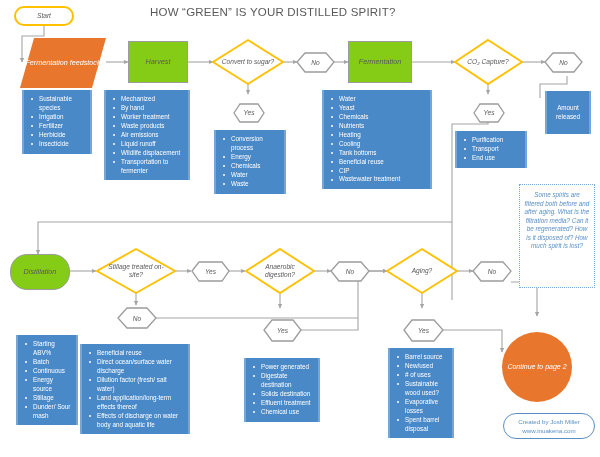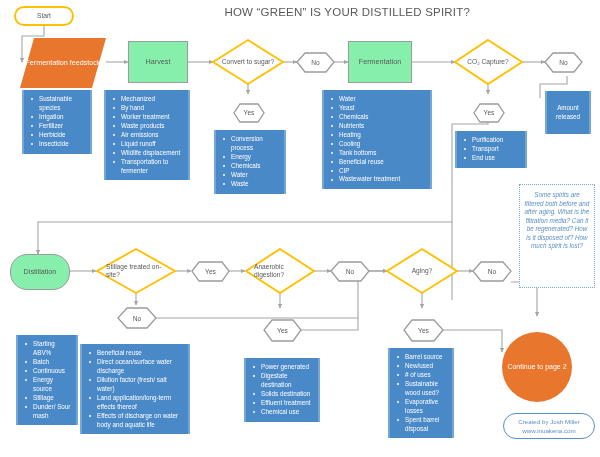--- a/index.html
+++ b/index.html
@@ -1,32 +1,32 @@
 <!DOCTYPE html>
 <html><head>
 <meta charset="utf-8">
 <style>
   html,body{margin:0;padding:0;background:#ffffff;}
   body{width:600px;height:457px;position:relative;overflow:hidden;
        font-family:"Liberation Sans","DejaVu Sans",sans-serif;color:#595959;}
   #canvas{position:absolute;left:0;top:0;width:600px;height:457px;}
   #svg-layer{position:absolute;left:0;top:0;width:600px;height:457px;pointer-events:none;}
 
-  .title{position:absolute;left:150px;top:6px;width:320px;text-align:right;
+  .title{position:absolute;left:150px;top:6px;width:320px;text-align:left;
          font-size:11.5px;letter-spacing:.2px;color:#595959;}
 
   
   .node{position:absolute;box-sizing:border-box;display:flex;align-items:center;
-        justify-content:center;line-height:1.18;}
+        justify-content:center;text-align:center;line-height:1.18;font-style:italic;}
   .node span{display:block;padding:0 2px;}
 
   .start{border:2.2px solid #FFC000;border-radius:16px;background:#fff;
          font-size:6.6px;color:#595959;}
 
-  .proc{border:1.6px solid #9C9C9C;background:#86efac;font-size:7.2px;color:#595959;}
+  .proc{border:1.6px solid #9C9C9C;background:#84cc16;font-size:7.2px;color:#595959;}
 
   .diamond{font-size:6.6px;color:#595959;}
   .hex{font-size:6.6px;color:#595959;}
 
   .circlenode{background:#E8762C;color:#ffffff;border-radius:50%;font-size:7px;}
 
   
   .blue{position:absolute;box-sizing:border-box;background:#4A89C8;color:#ffffff;
         font-size:6.3px;line-height:1.42;padding:5px 4px 5px 4px;
         border-left:2.5px solid #75A6D6;border-right:2.5px solid #75A6D6;}

